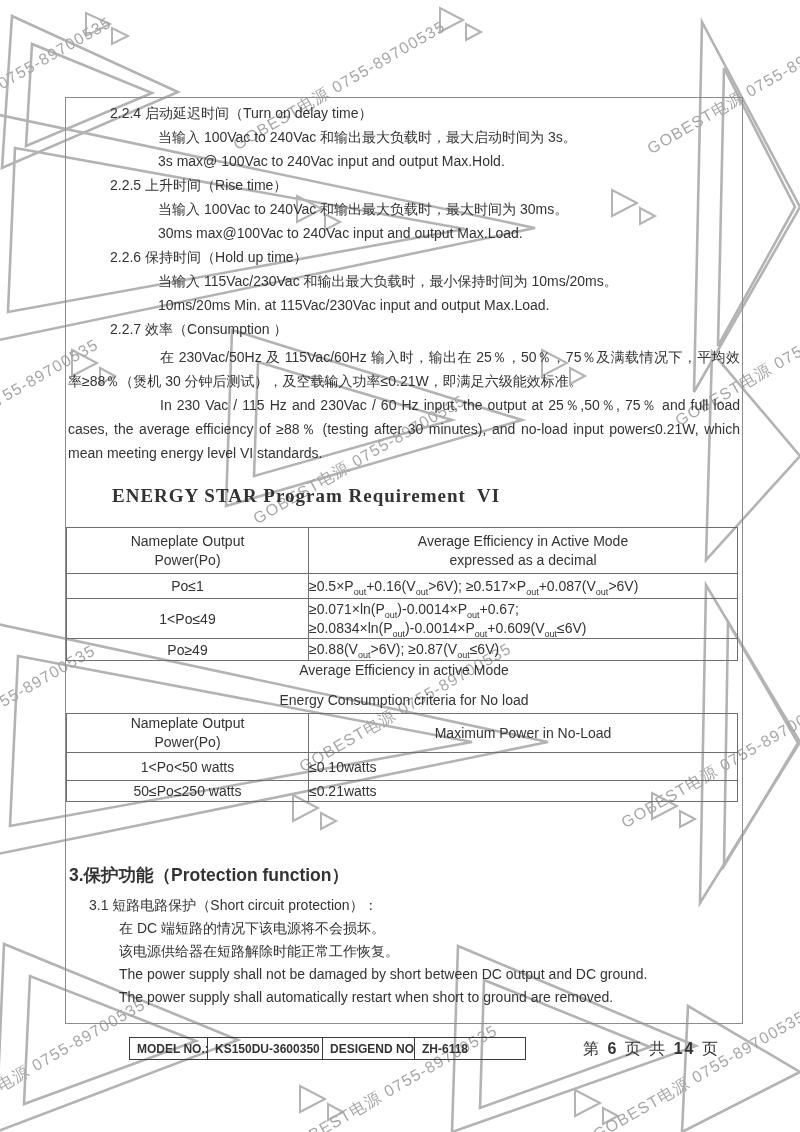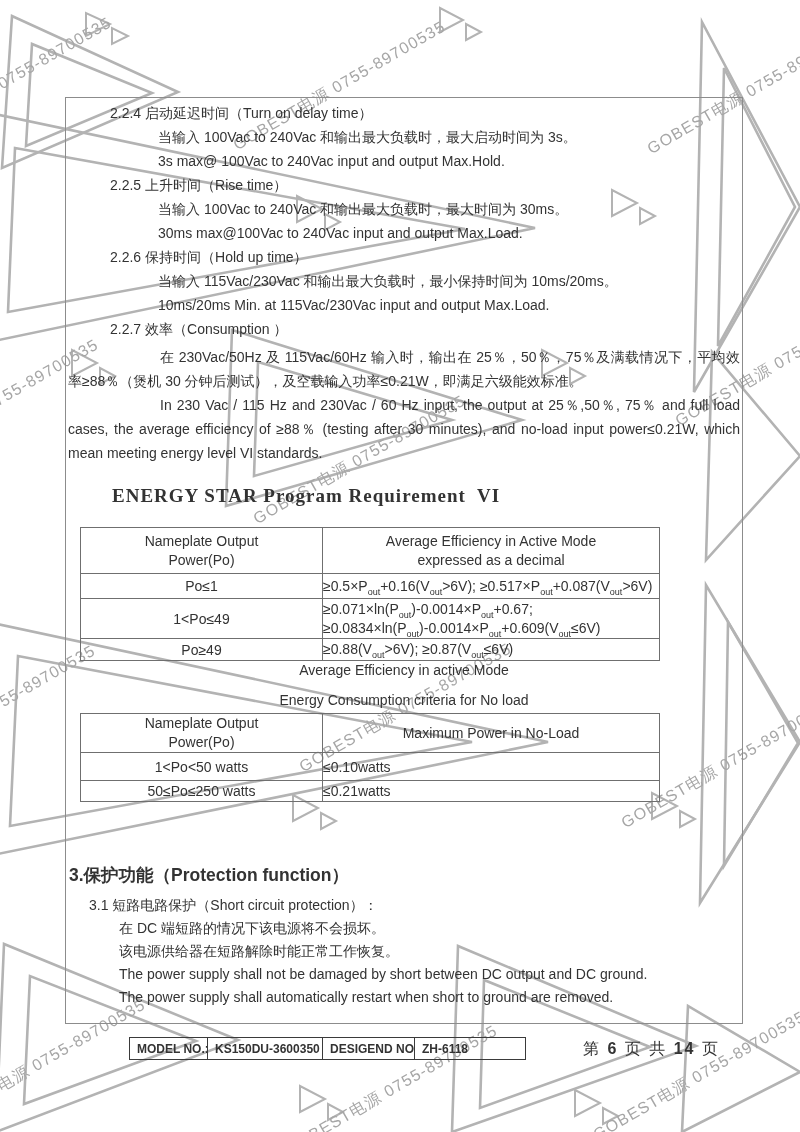--- a/index.html
+++ b/index.html
@@ -21,21 +21,21 @@
   
   .box{position:absolute;left:65px;top:97px;width:676px;height:925px;
        border:1px solid #8c8c8c;z-index:1;}
   .ln{position:absolute;z-index:2;font-size:14px;white-space:nowrap;line-height:17px;}
   .para{position:absolute;z-index:2;left:68px;width:672px;font-size:14px;
         line-height:24px;text-align:justify;text-indent:92px;}
   .estar{position:absolute;z-index:2;left:112px;top:485px;
          font-family:"Liberation Serif", serif;font-weight:bold;
          font-size:19px;letter-spacing:1px;white-space:pre;}
   .cap{position:absolute;z-index:2;left:66px;width:676px;text-align:center;font-size:14px;}
-  table.t{position:absolute;z-index:2;left:80px;width:580px;border-collapse:collapse;table-layout:fixed;}
+  table.t{position:absolute;z-index:2;left:66px;width:672px;border-collapse:collapse;table-layout:fixed;}
   table.t th, table.t td{border:1px solid #6f6f6f;font-weight:normal;font-size:14px;padding:0;vertical-align:middle;}
   table.t th{text-align:center;line-height:19px;}
   td.po{text-align:center;}
   td.f{text-align:left;padding-left:7px;line-height:19px;}
   td.val{text-align:left;}
   sub{font-size:9px;line-height:0;}
   .t1{top:527px;}
   .t2{top:713px;}
   .h3{position:absolute;z-index:2;left:69px;top:863px;font-size:17.5px;font-weight:bold;white-space:nowrap;}
   table.ft{position:absolute;z-index:2;left:129px;top:1037px;width:396px;border-collapse:collapse;table-layout:fixed;}

